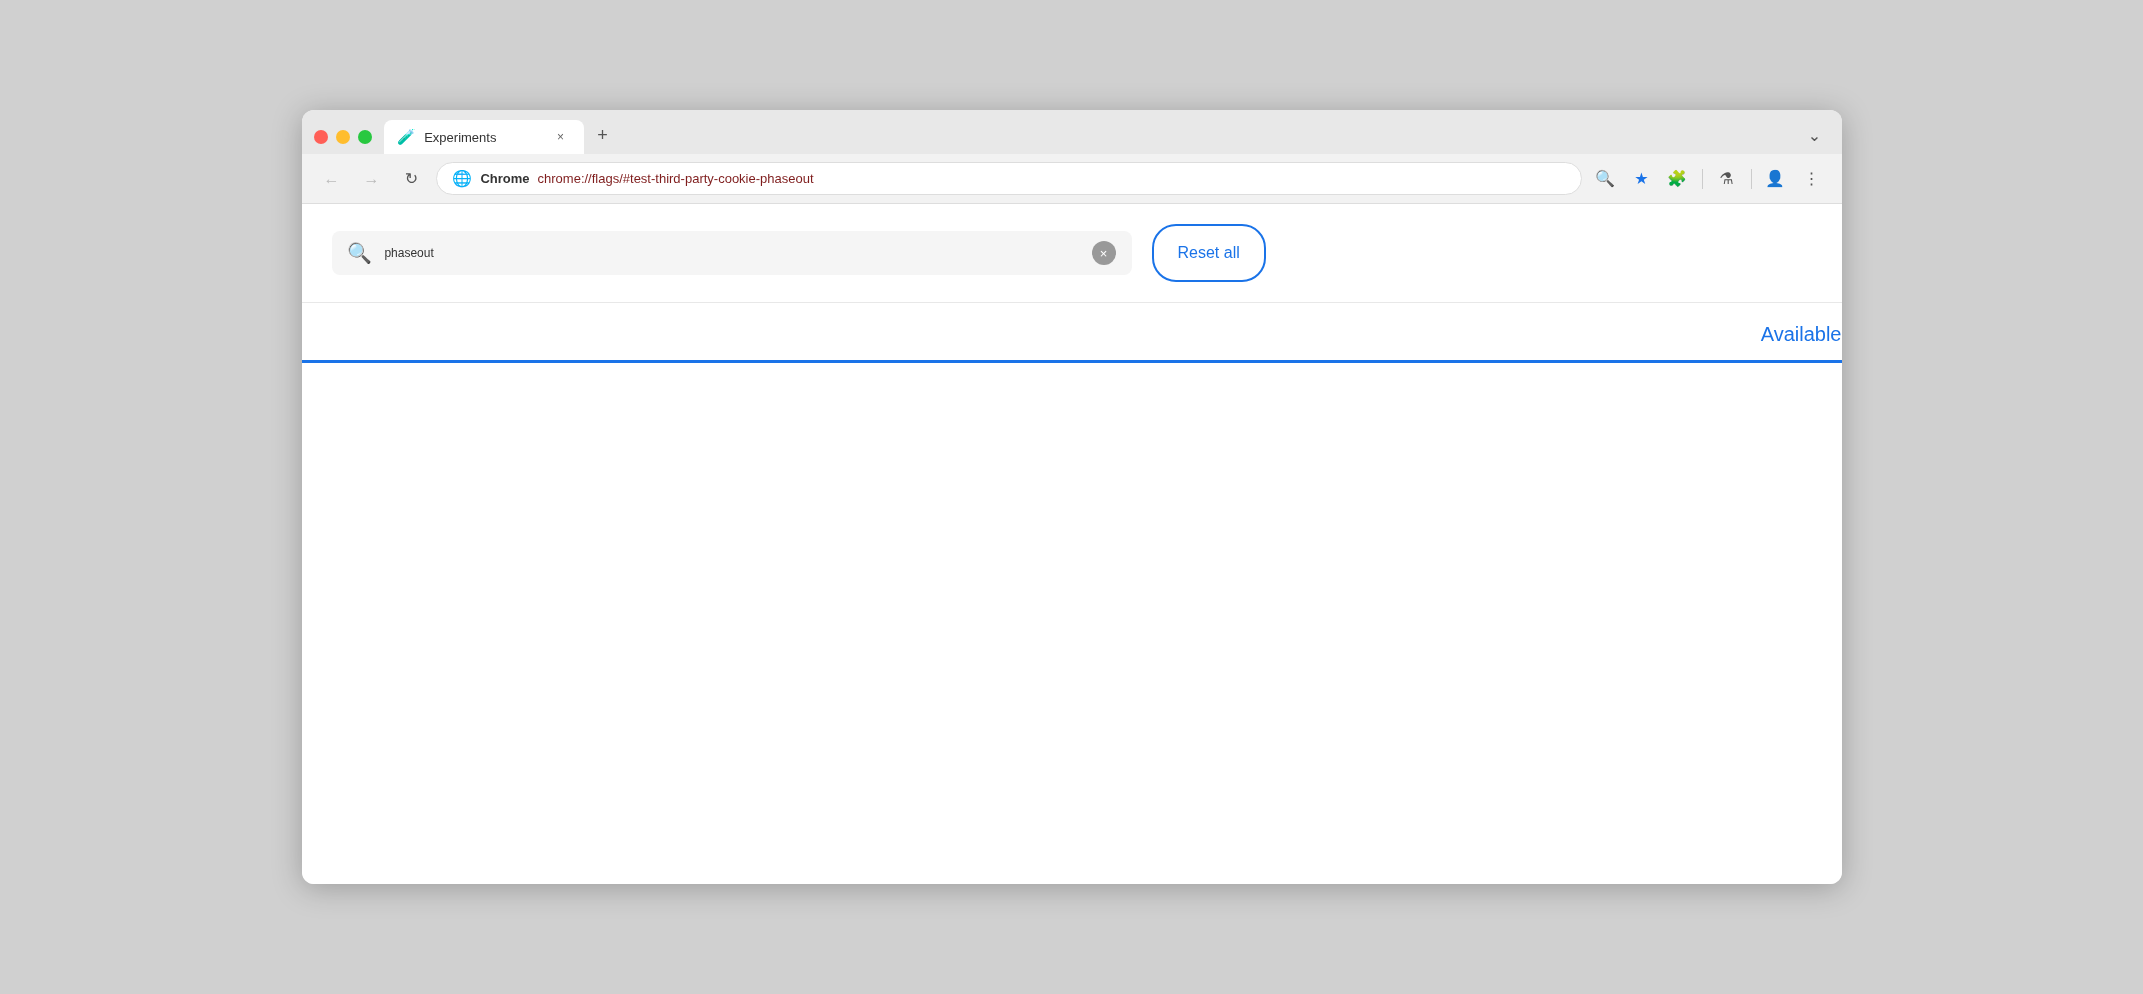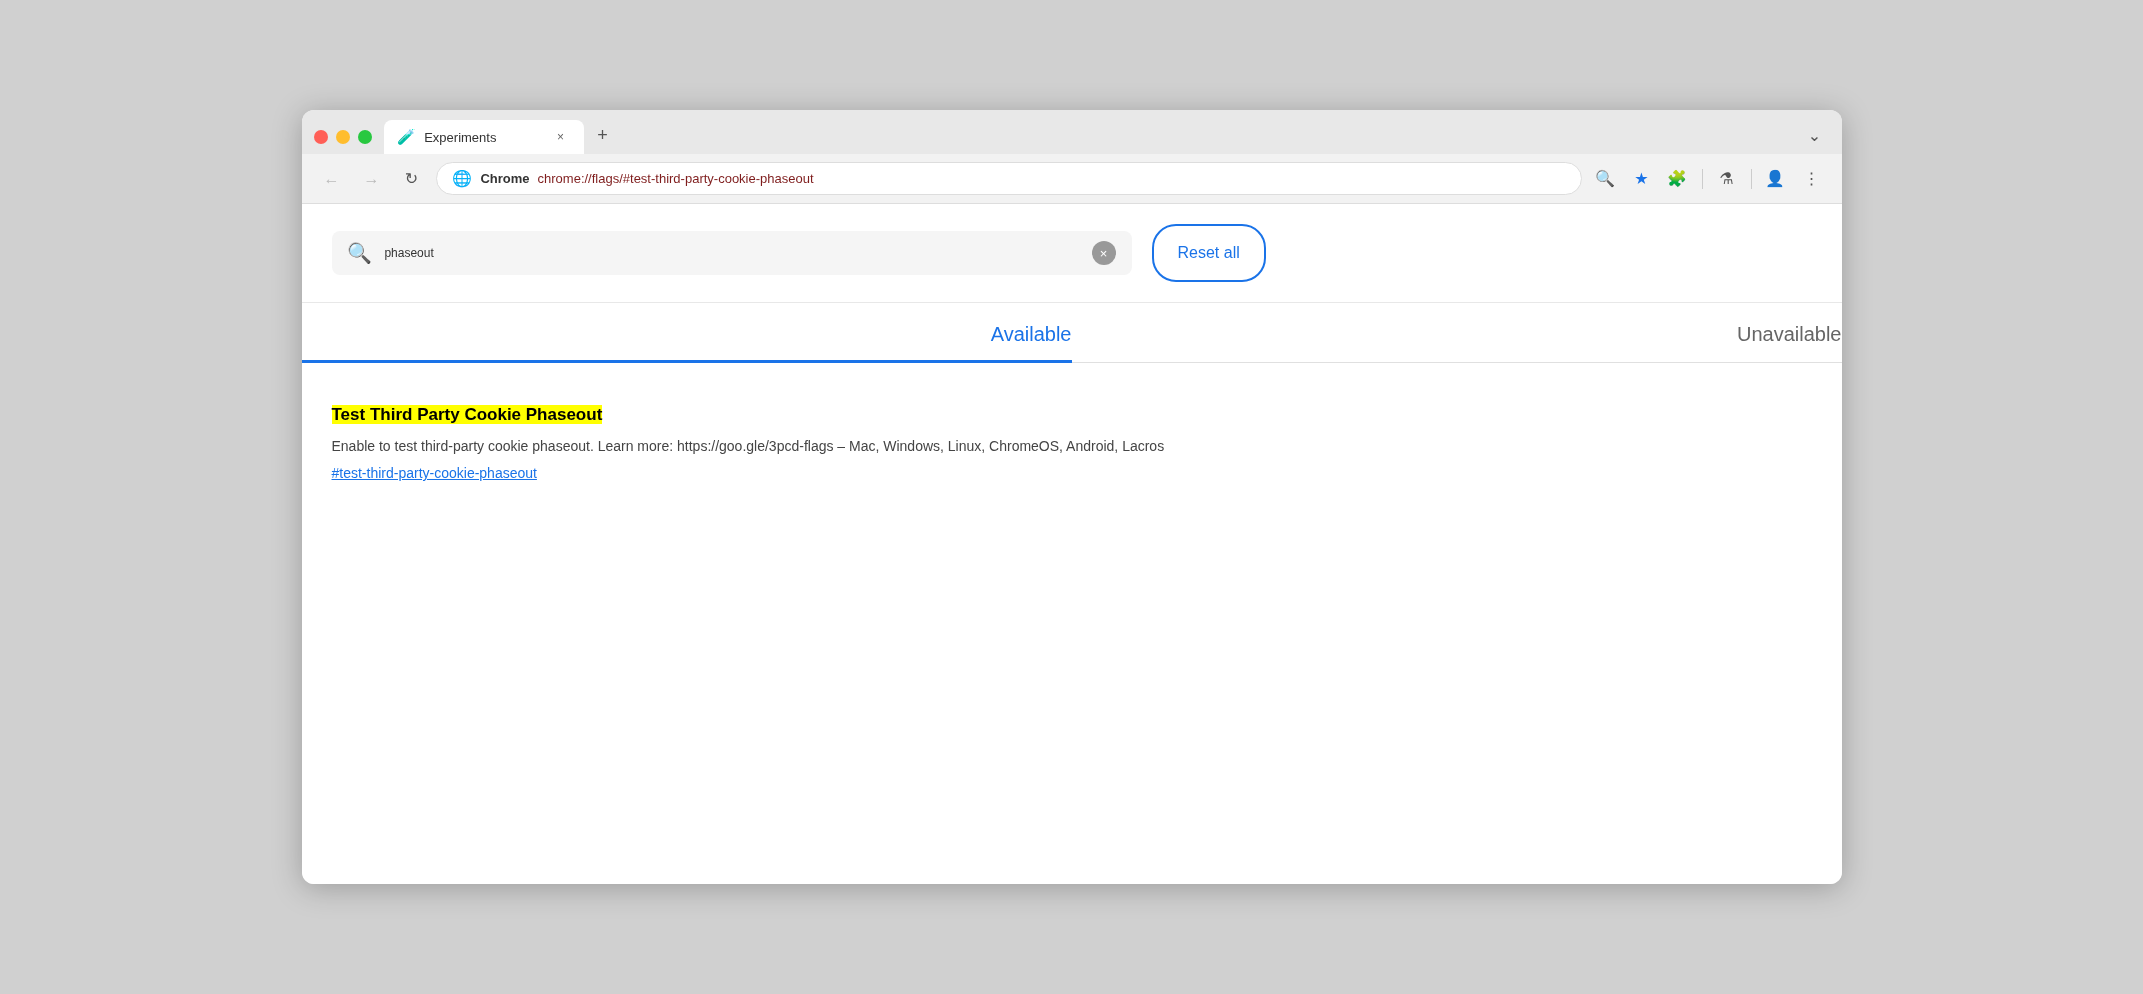--- a/index.html
+++ b/index.html
@@ -413,31 +413,21 @@
         <input class="search-input" type="text" value="phaseout" placeholder="Search flags" style="">
         <div class="clear-btn">×</div>
       </div>
       <button class="reset-all-btn">Reset all</button>
     </div>
 
     <div class="flags-tabs">
       <div class="flags-tab active">
         <span>Available</span>
       </div>
-      <div class="flags-tab">
-        <span>Unavailable</span>
-      </div>
     </div>
 
     <div class="flags-list">
       <div class="flag-entry">
-        <div class="flag-info">
-          <div>
-            <span style="background:#ffff00; font-weight:700; font-size:17px; line-height:1.4;">Test Third Party Cookie Phaseout</span>
-          </div>
-          <p class="flag-description">Enable to test third-party cookie phaseout. Learn more: https://goo.gle/3pcd-flags – Mac, Windows, Linux, ChromeOS, Android, Lacros</p>
-          <a class="flag-link">#test-third-party-cookie-phaseout</a>
-        </div>
       </div>
     </div>
 
   </div>
 </div>
 
 </body></html>

